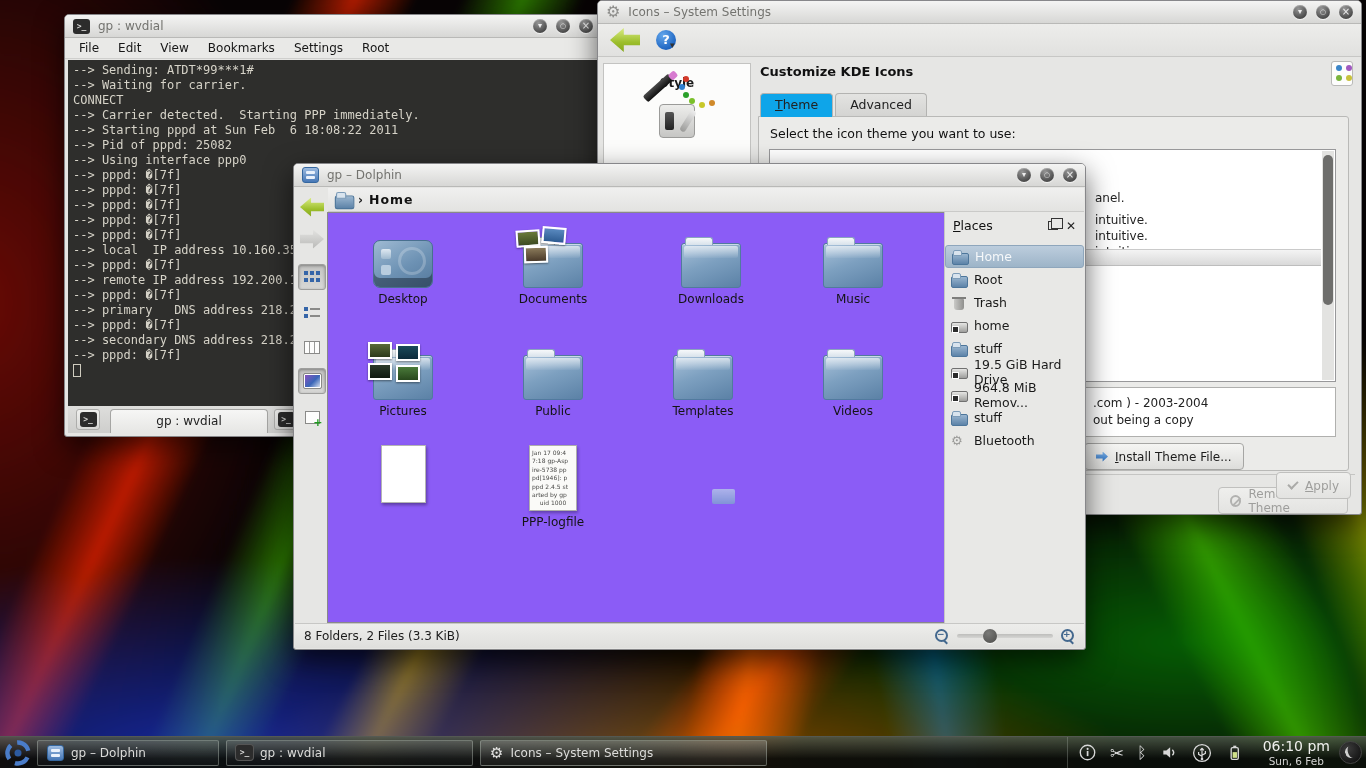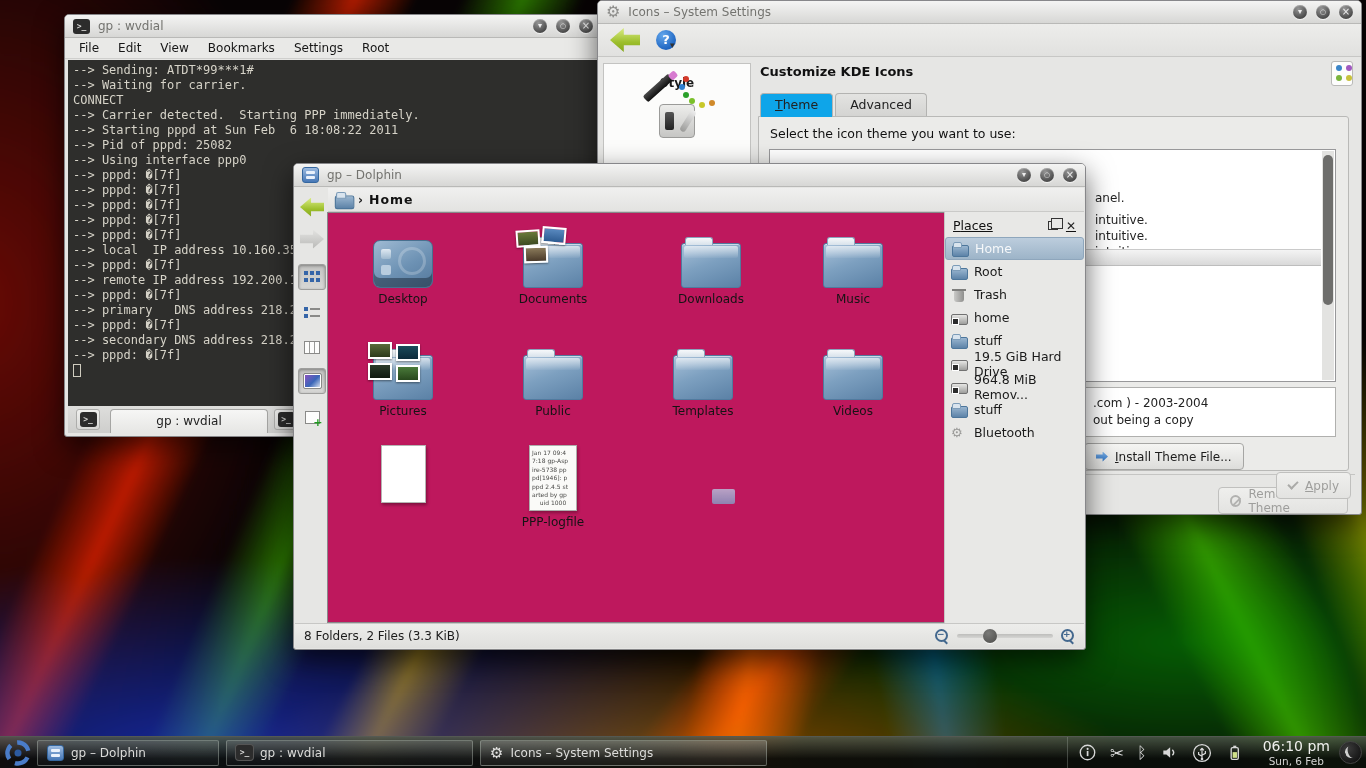--- a/index.html
+++ b/index.html
@@ -162,21 +162,21 @@
   .vi-details::after { content:""; position:absolute; left:6px; top:1px; width:10px; height:2px;
         background:#8a8a88; box-shadow:0 7px 0 #8a8a88; }
   .vi-columns { width:16px; height:13px; background:#fdfdfc; border:1px solid #8a8a88;
         background-image:linear-gradient(90deg, transparent 4px, #9a9a98 4px, #9a9a98 5px, transparent 5px,
           transparent 9px, #9a9a98 9px, #9a9a98 10px, transparent 10px); }
   .vi-preview { width:17px; height:14px; border:1px solid #fff; outline:1px solid #8a8a88; border-radius:1px;
         background:linear-gradient(135deg,#8a55c0 0%,#3a66b8 55%,#d8e0ee 100%); }
   .vi-split { width:15px; height:13px; background:#fdfdfc; border:1px solid #8a8a88; position:relative; }
   .vi-split::after { content:"+"; position:absolute; right:-4px; bottom:-6px; color:#1f9a1f;
         font-weight:bold; font-size:11px; }
-  .d-view { position:absolute; left:33px; top:48px; width:618px; bottom:26px; background:#be185d;
+  .d-view { position:absolute; left:33px; top:48px; width:618px; bottom:26px; background:#8b5cf6;
         border:1px solid #88888a; }
   .cell { position:absolute; width:110px; text-align:center; font-size:12px; color:#141414; }
   .icon-slot { height:64px; display:flex; align-items:flex-end; justify-content:center; margin-bottom:4px; }
   .folder { width:60px; height:45px; position:relative; border-radius:3px;
         background:linear-gradient(160deg,#a9c2da 0%,#7da0c0 45%,#5b81a6 100%);
         border:1px solid #517a9e; box-shadow:inset 0 1px 0 rgba(255,255,255,0.55); }
   .folder::before { content:""; position:absolute; top:-7px; left:3px; width:26px; height:7px;
         background:linear-gradient(#f6f8fa,#d8e2eb); border:1px solid #8aa5bd; border-bottom:none;
         border-radius:3px 3px 0 0; }
   .folder::after { content:""; position:absolute; left:2px; right:2px; top:2px; height:12px;
@@ -193,21 +193,21 @@
         border:3px solid rgba(255,255,255,0.22); border-radius:50%; }
   .page-icon { width:45px; height:58px; background:#fff; border:1px solid #b5b5b3;
         box-shadow:1px 2px 3px rgba(0,0,0,0.35); }
   .textprev-icon { width:48px; height:66px; background:#fafaf8; border:1px solid #aeaeac;
         box-shadow:1px 2px 3px rgba(0,0,0,0.3); padding:3px 2px; text-align:left;
         font-size:6px; line-height:8.4px; color:#4a4a48; overflow:hidden; }
   .sel-label { display:inline-block; background:#dce8f5; border:1px solid #88aed2; border-radius:4px;
         padding:1px 3px; line-height:15px; }
   .d-places { position:absolute; left:650px; top:48px; right:1px; bottom:26px;
         background:#e8e8e6; border-left:1px solid #c6c6c4; font-size:12.5px; }
-  .pl-header { display:flex; align-items:center; padding:6px 8px 4px 8px; color:#111;text-decoration:underline; }
+  .pl-header { display:flex; align-items:center; padding:6px 8px 12px 8px; color:#111; }
   .pl-tools { margin-left:auto; display:flex; gap:8px; align-items:center; }
   .pl-float { width:10px; height:9px; border:1px solid #333; position:relative; background:#e8e8e6; }
   .pl-float::before { content:""; position:absolute; left:2px; top:-4px; width:10px; height:9px;
         border:1px solid #333; background:#e8e8e6; }
   .pl-close { font-weight:bold; font-size:12px; color:#222; line-height:10px; }
   .pl-item { display:flex; align-items:center; gap:7px; height:23px; padding:0 6px; color:#1a1a1a; }
   .pl-item.selected { background:linear-gradient(#bccddd,#9db4c8); border-radius:3px; color:#f6f8fa;
         border:1px solid #8ea6bc; }
   .pi { width:16px; height:14px; position:relative; flex:0 0 auto; }
   .pi-folder::before { content:""; position:absolute; left:0; top:3px; width:15px; height:10px;

